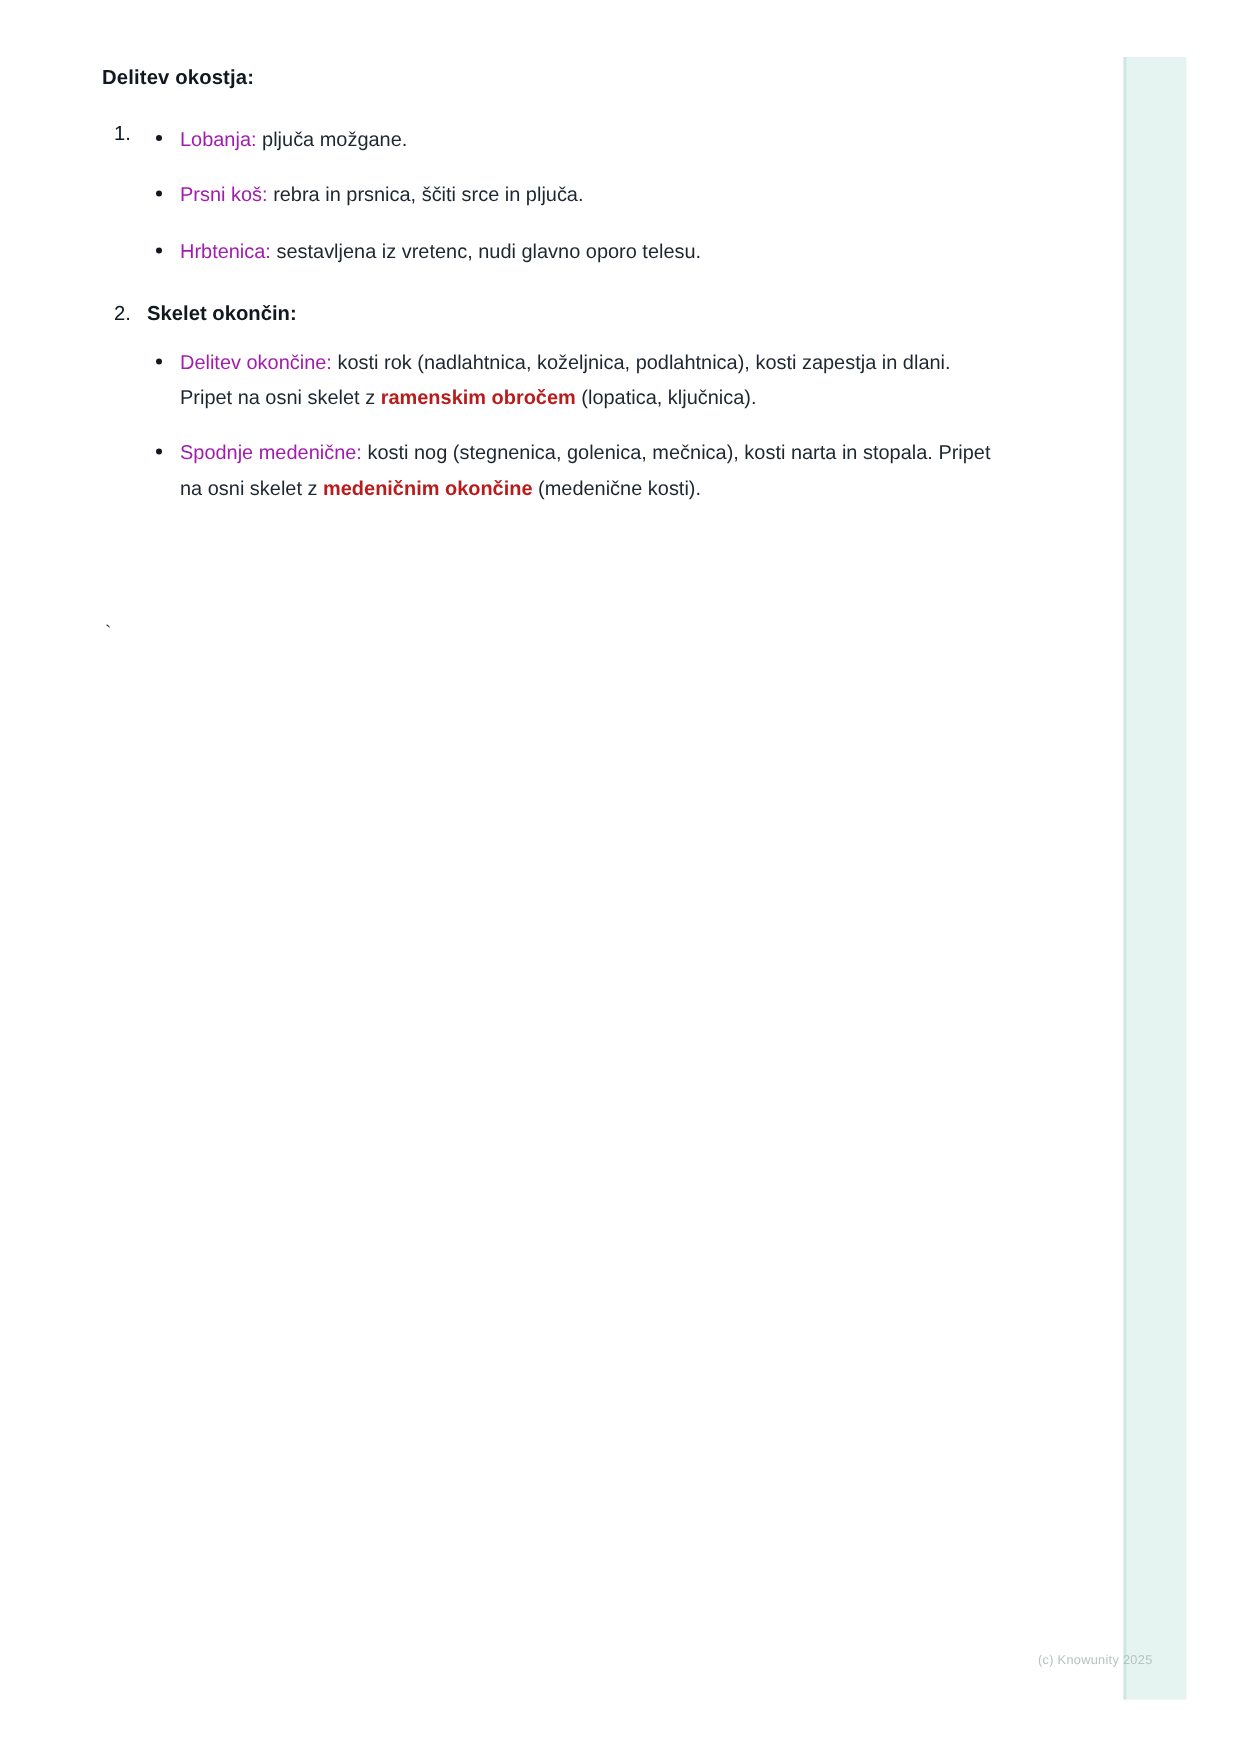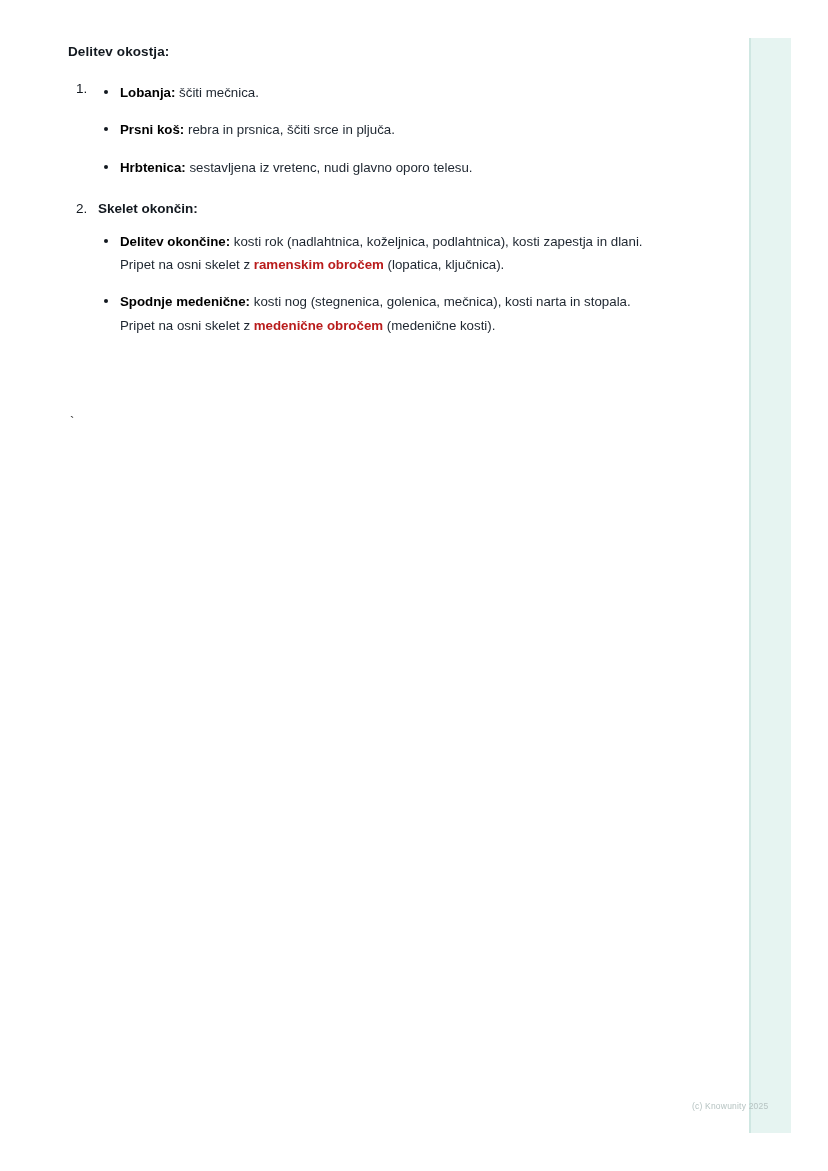--- a/index.html
+++ b/index.html
@@ -99,22 +99,22 @@
     content: "";
     position: absolute;
     left: 6px;
     top: 9px;
     width: 4px;
     height: 4px;
     border-radius: 50%;
     background: #12181f;
   }
   .lead {
-    font-weight: bold;
-    color: #000000;
+    font-weight: normal;
+    color: #a21caf;
   }
   .emph {
     font-weight: bold;
     color: #b91c1c;
   }
   .tick-mark {
     position: absolute;
     left: 70px;
     top: 415px;
     font-size: 13px;
@@ -141,39 +141,39 @@
 
   <div class="content">
 
     <h1 class="doc-title">Delitev okostja:</h1>
 
     <ol class="main-list">
 
       <li class="section">
         <ul class="sub-list">
           <li class="sub-item">
-            <span class="lead">Lobanja:</span><span> ščiti mečnica.</span>
+            <span class="lead">Lobanja:</span><span> pljuča možgane.</span>
           </li>
           <li class="sub-item">
             <span class="lead">Prsni koš:</span><span> rebra in prsnica, ščiti srce in pljuča.</span>
           </li>
           <li class="sub-item">
             <span class="lead">Hrbtenica:</span><span> sestavljena iz vretenc, nudi glavno oporo telesu.</span>
           </li>
         </ul>
       </li>
 
       <li class="section">
         <div class="section-title">Skelet okončin:</div>
         <ul class="sub-list">
           <li class="sub-item">
             <span class="lead">Delitev okončine:</span><span> kosti rok (nadlahtnica, koželjnica, podlahtnica), kosti zapestja in dlani. Pripet na osni skelet z </span><span class="emph">ramenskim obročem</span><span> (lopatica, ključnica).</span>
           </li>
           <li class="sub-item">
-            <span class="lead">Spodnje medenične:</span><span> kosti nog (stegnenica, golenica, mečnica), kosti narta in stopala. Pripet na osni skelet z </span><span class="emph">medenične obročem</span><span> (medenične kosti).</span>
+            <span class="lead">Spodnje medenične:</span><span> kosti nog (stegnenica, golenica, mečnica), kosti narta in stopala. Pripet na osni skelet z </span><span class="emph">medeničnim okončine</span><span> (medenične kosti).</span>
           </li>
         </ul>
       </li>
 
     </ol>
   </div>
 
   <div class="tick-mark">`</div>
 
   <div class="footer-credit">(c) Knowunity 2025</div>

